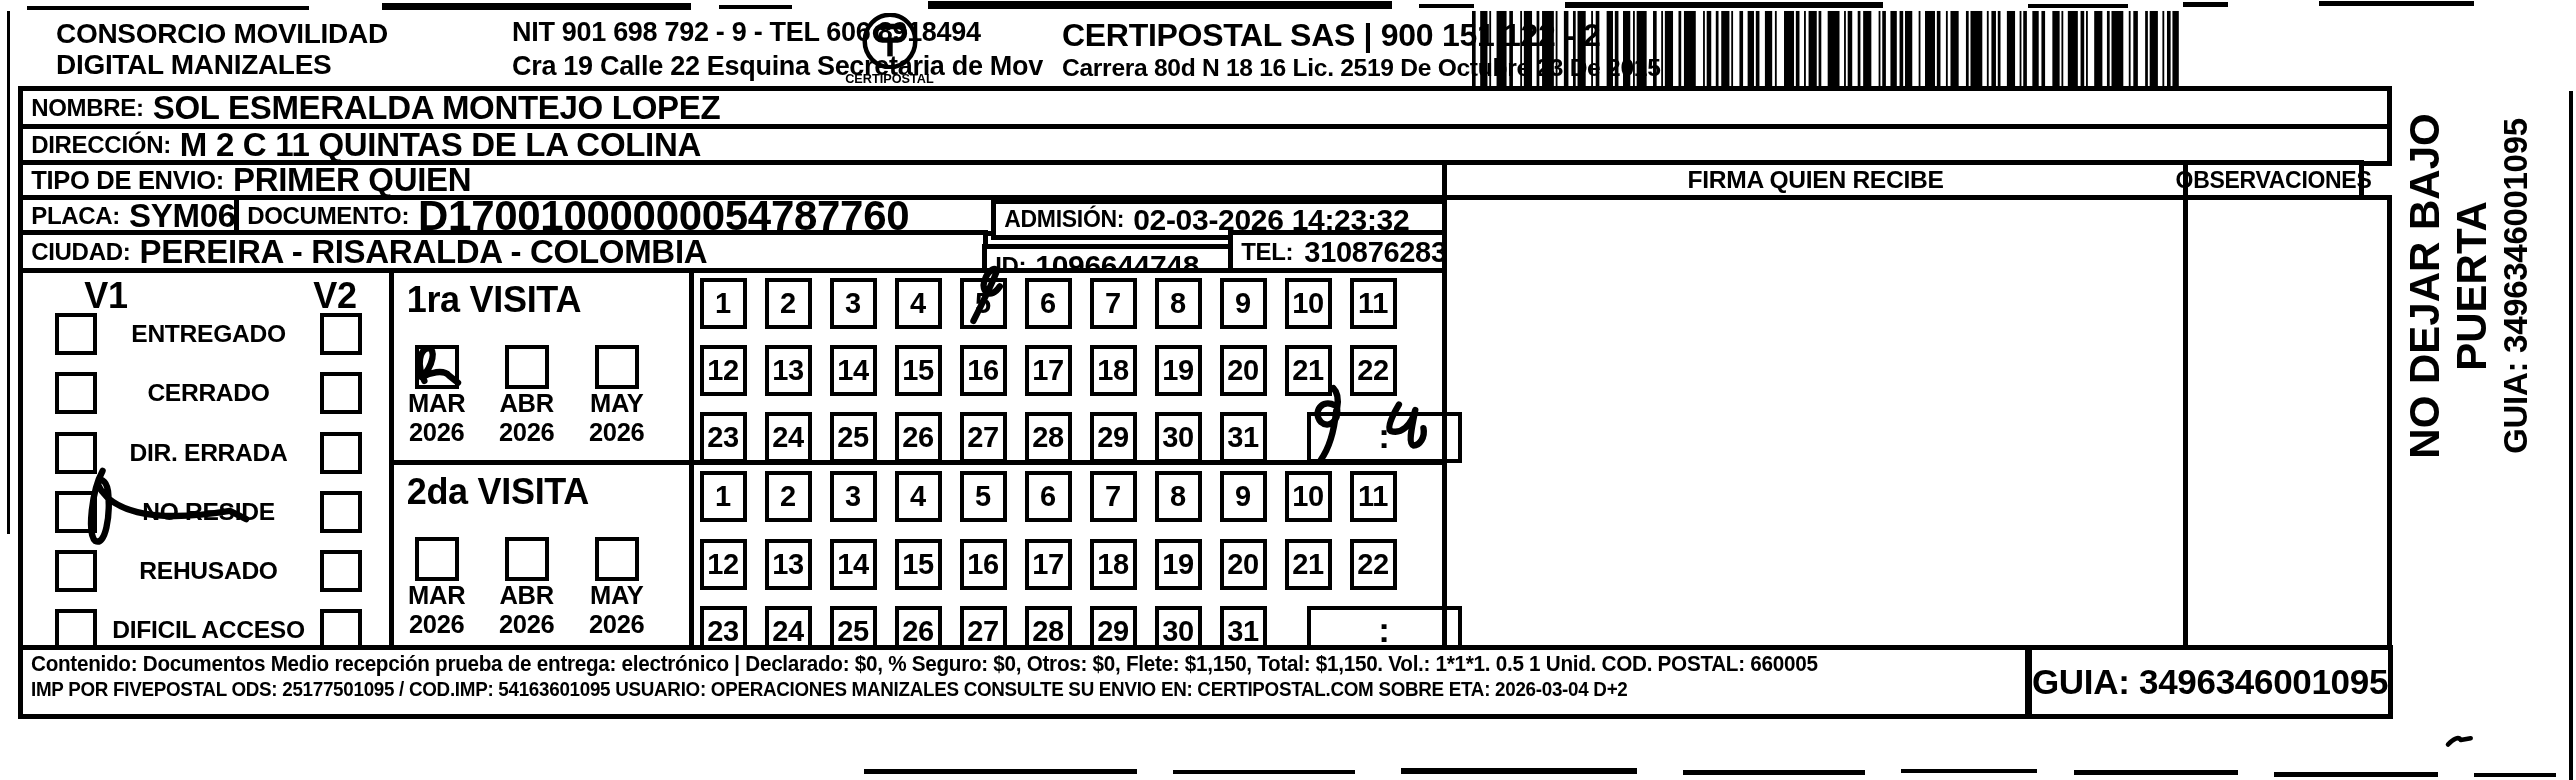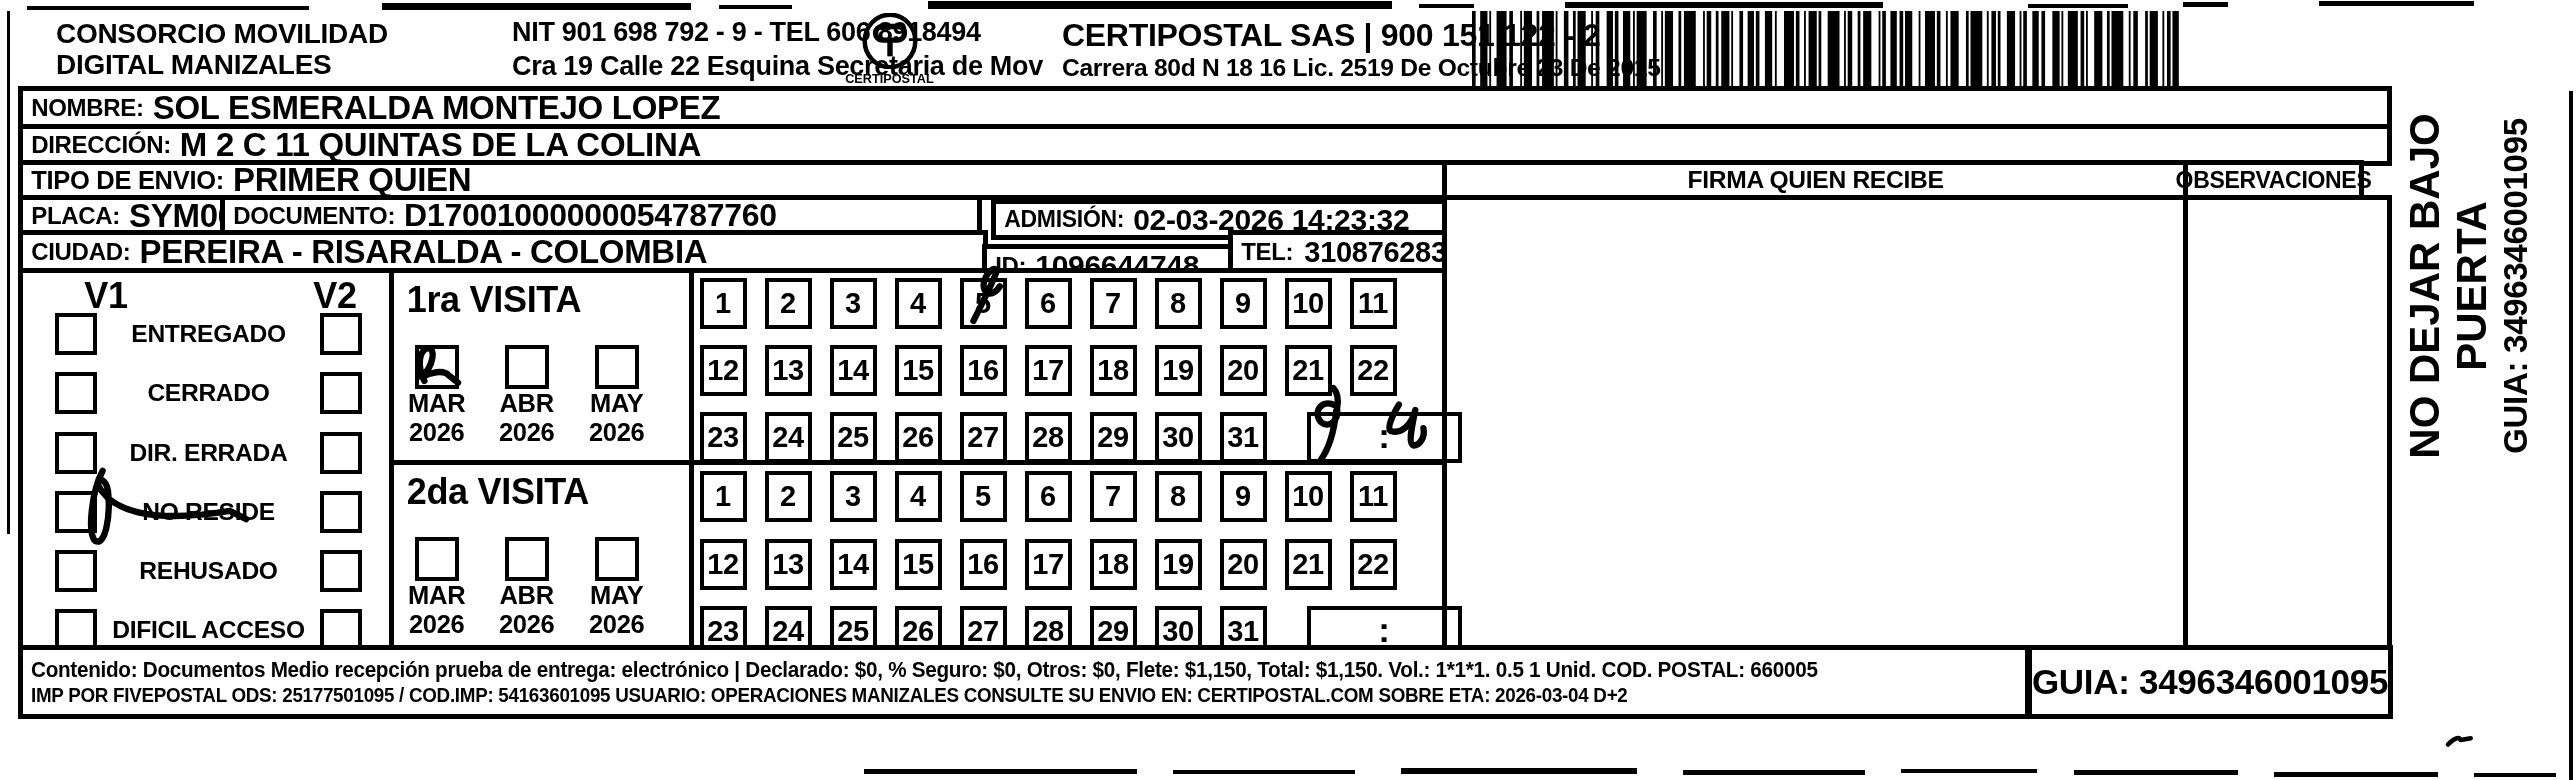--- a/index.html
+++ b/index.html
@@ -33,21 +33,21 @@
   .statusrow .slbl{flex:1;text-align:center;font-size:24.6px;}
   .vtitle{font-size:36px;margin:5.5px 0 0 12.7px;}
   .months{display:flex;gap:30px;padding-left:12.7px;margin-top:24px;}
   .mcell{text-align:center;width:60px;}
   .mcell .cbox{margin:0 auto;}
   .mcell .mname,.mcell .myear{font-size:25.5px;line-height:27px;margin-top:1.8px;}
   .dayrow{display:flex;gap:18px;padding-left:5.5px;margin-bottom:16.4px;}
   .dbox{width:47px;height:51px;border:4.5px solid #000;box-sizing:border-box;font-size:29px;line-height:42px;text-align:center;flex:0 0 auto;}
   .timebox{width:155px;height:51px;border:4.5px solid #000;box-sizing:border-box;font-size:35px;line-height:40px;text-align:center;margin-left:22px;flex:0 0 auto;}
   
-  .footerbox{left:18px;top:645px;width:2012px;height:74px;flex-direction:column;align-items:flex-start;justify-content:center;display:flex;}
+  .footerbox{left:18px;top:645px;width:2012px;height:74px;flex-direction:column;align-items:flex-start;display:flex;}
   .footerbox .f1{font-size:22px;line-height:27px;transform:scaleX(0.94);transform-origin:left center;}
   .footerbox .f2{font-size:20px;line-height:25.5px;transform:scaleX(0.94);transform-origin:left center;}
   .guiabox{left:2027px;top:645px;width:366px;height:74px;justify-content:center;padding-left:0;font-size:35px;}
   
   .sidenote{left:2256px;top:226px;width:409px;height:120px;transform:rotate(-90deg);text-align:center;}
   .sidenote .w{font-size:42px;line-height:47px;letter-spacing:0;}
   .sidenote .g{font-size:33px;line-height:42px;}
   .marks{left:0;top:0;pointer-events:none;}
 </style>
 </head>
@@ -193,23 +193,23 @@
     <span class="lbl" style="font-size:25.5px;">TIPO DE ENVIO:</span>
     <span class="val">PRIMER QUIEN</span>
   </div>
   <div class="cell hdrcell" style="left:1442px;top:160px;width:747px;height:40px;">FIRMA QUIEN RECIBE</div>
   <div class="cell hdrcell" style="left:2183px;top:160px;width:181px;height:40px;font-size:23px;">OBSERVACIONES</div>
 
   <div class="cell" style="left:18px;top:195px;width:221px;height:41px;">
     <span class="lbl">PLACA:</span>
     <span class="val">SYM06</span>
   </div>
-  <div class="cell" style="left:220px;top:195px;width:762px;height:41px;text-align:right;">
+  <div class="cell" style="left:234px;top:195px;width:762px;height:41px;text-align:right;">
     <span class="lbl">DOCUMENTO:</span>
-    <span class="val" style="font-size:32px;">D17001000000054787760</span>
+    <span class="val" style="font-size:42px;">D17001000000054787760</span>
   </div>
   <div class="cell" style="left:991px;top:199px;width:457px;height:41px;">
     <span class="lbl" style="font-size:23px;">ADMISIÓN:</span>
     <span class="val" style="font-size:30px;">02-03-2026 14:23:32</span>
   </div>
 
   <div class="cell" style="left:18px;top:230px;width:970px;height:44px;">
     <span class="lbl">CIUDAD:</span>
     <span class="val">PEREIRA - RISARALDA - COLOMBIA</span>
   </div>

